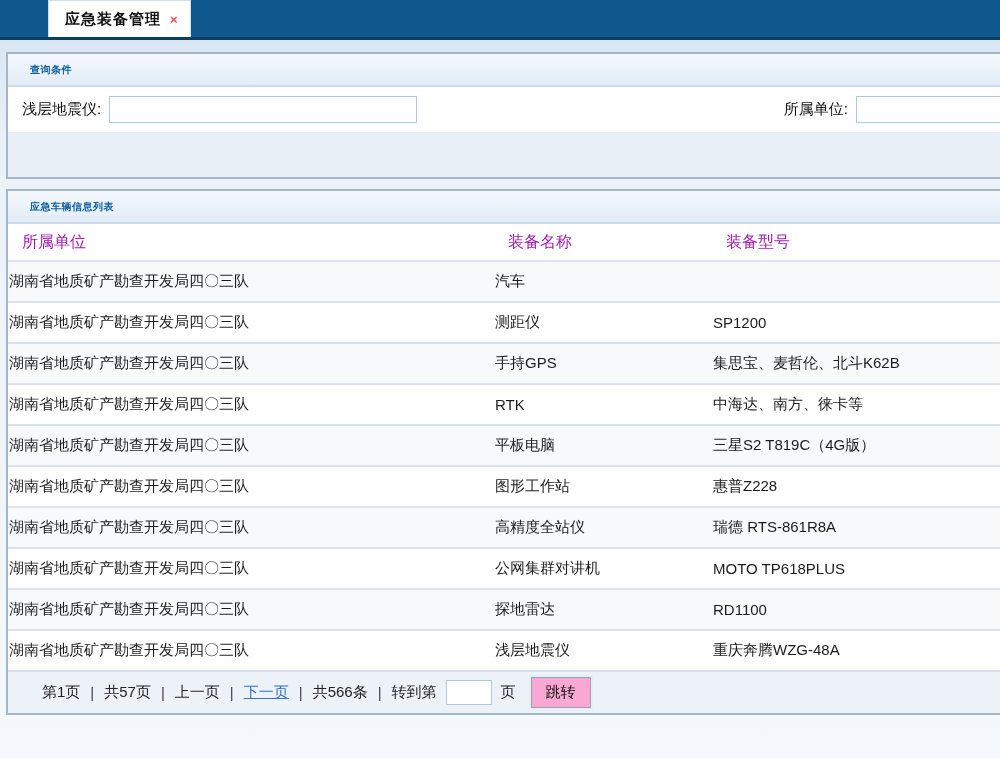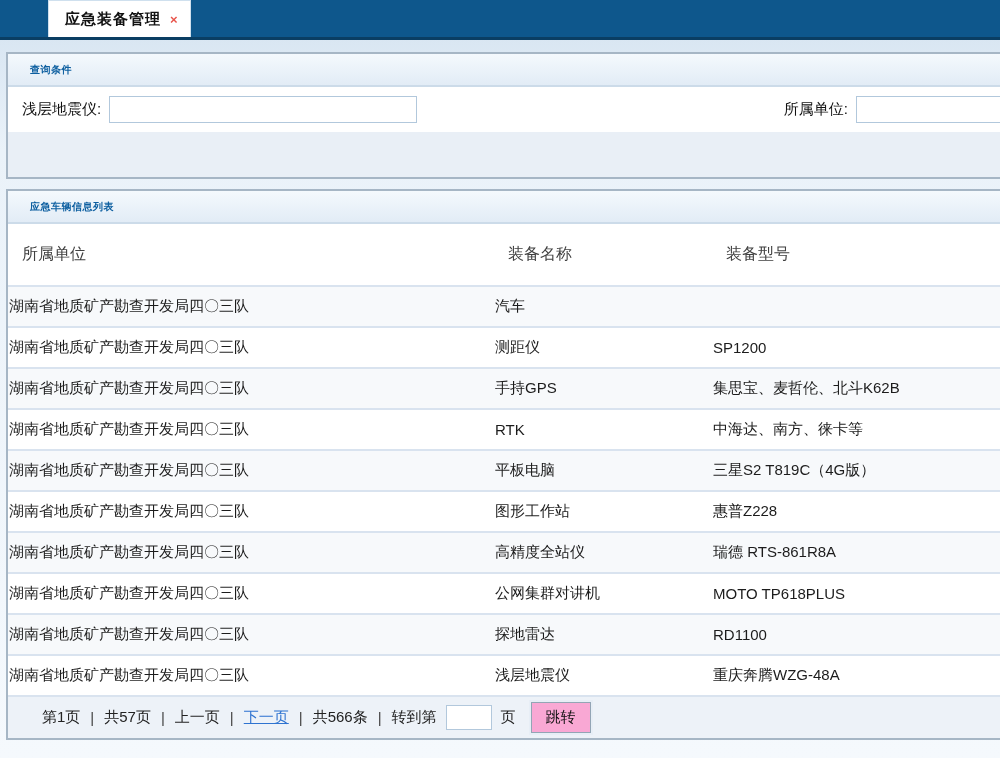--- a/index.html
+++ b/index.html
@@ -42,22 +42,22 @@
   }
   .equip-input { width:308px; }
   .right-label { margin-left:auto; }
   .unit-input { width:160px; }
   .query-filler { height:45px; background:#e9eff6; }
 
   
   .list-panel { margin-top:10px; }
   table { border-collapse:collapse; width:100%; table-layout:fixed; }
   thead th {
-    height:62px; font-family:"Liberation Serif",serif; font-weight:normal;
-    font-size:16px; color:#404040; text-align:left; padding-left:14px;
+    height:37px; font-family:"Liberation Serif",serif; font-weight:normal;
+    font-size:16px; color:#a21caf; text-align:left; padding-left:14px;
     border-bottom:2px solid #d9e3ef; background:#fff;
   }
   tbody td {
     height:41px; font-size:15px; color:#1c1c1c; 
     border-bottom:2px solid #d9e3ef; overflow:hidden; white-space:nowrap;margin-top:23px;
   }
   tbody tr.odd  { background:#f7f9fb; }
   tbody tr.even { background:#ffffff; }
 
   

